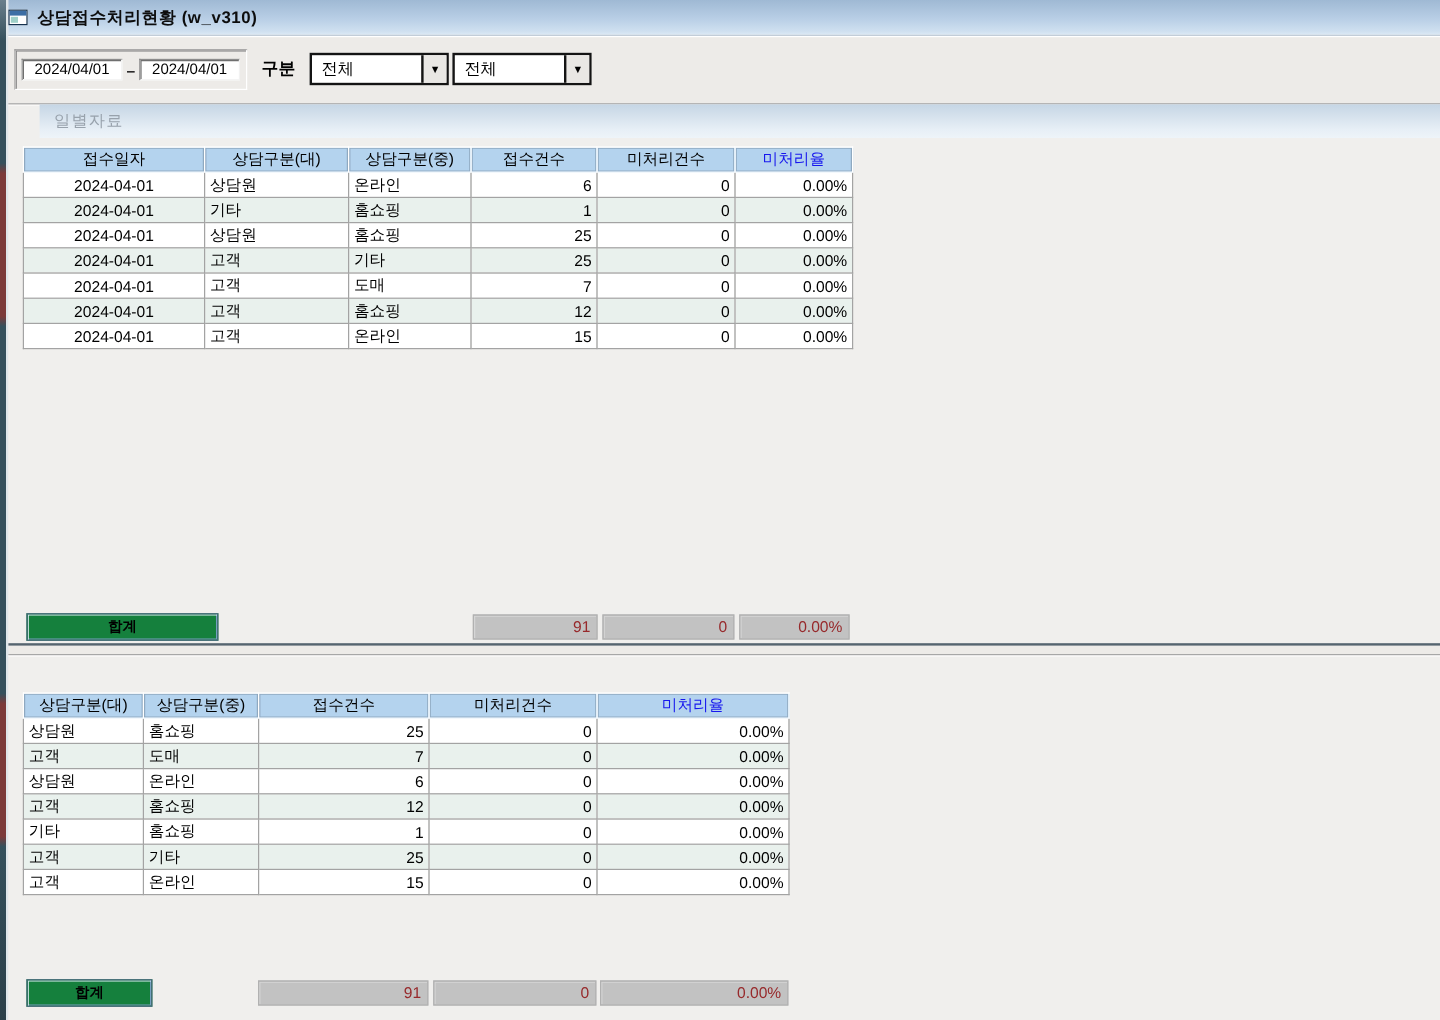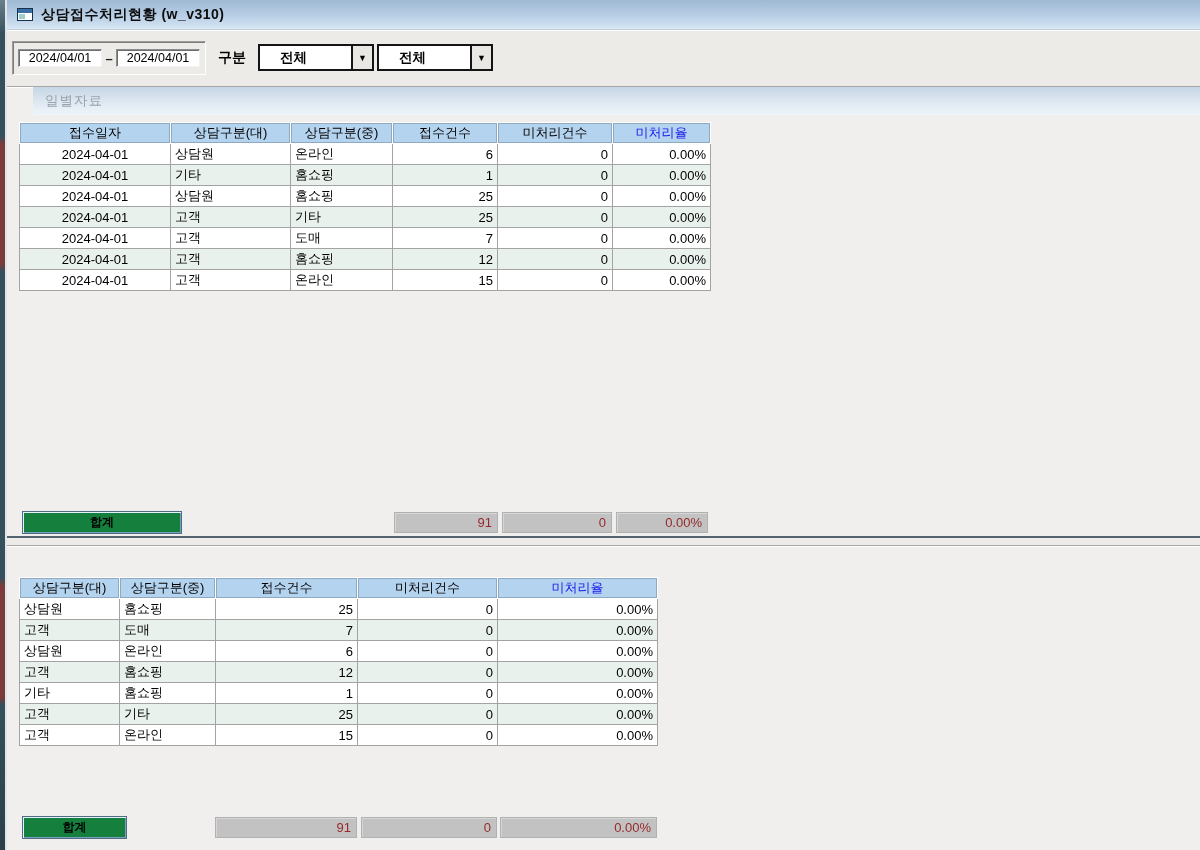--- a/index.html
+++ b/index.html
@@ -9,21 +9,21 @@
 
   
   .left-strip { position:absolute; left:0; top:0; width:7px; height:850px;
     background:linear-gradient(#6a7f8c 0%, #35505c 4%, #35505c 16%, #7c3a3a 17%, #7c3a3a 31%,
       #35505c 32%, #35505c 68%, #7c3a3a 69%, #7c3a3a 82%, #35505c 83%, #2b3f49 100%);
     border-right:2px solid #dfe6ea; }
 
   
   .titlebar { position:absolute; left:7px; top:0; width:1193px; height:30px;
     background:linear-gradient(#9fb9d4, #b9cfe6 55%, #cfe0f0 90%, #dce9f5);
-    display:flex; align-items:center; padding-left:10px;
+    display:flex; align-items:center; 
     border-bottom:1px solid #c2cdd8; }
   .win-icon { width:16px; height:13px; border:1px solid #16324e; background:#fff; position:relative; margin-right:8px; }
   .win-icon::before { content:""; position:absolute; left:0; top:0; right:0; height:4px; background:#3c6ea5; }
   .win-icon::after { content:""; position:absolute; left:1px; bottom:1px; width:6px; height:5px; background:#9fd0c8; }
   .title-text { font-size:14px; font-weight:bold; color:#0d0d0d; letter-spacing:0.5px; }
 
   
   .toolbar { position:absolute; left:7px; top:30px; width:1193px; height:56px; background:#EDEBE8;
     border-top:1px solid #ffffff; }
   .date-group { position:absolute; left:5px; top:10px; width:194px; height:34px;
@@ -31,21 +31,21 @@
     box-shadow:inset 1px 1px 0 #7d7d7d; display:flex; align-items:center; padding:0 5px; }
   .date-field { width:84px; height:18px; background:#ffffff; border:1px solid #8c8c8c;
     border-bottom-color:#f2f2f2; border-right-color:#f2f2f2; box-shadow:inset 1px 1px 0 #6f6f6f;
     font-size:12.5px; color:#000; display:flex; align-items:center; justify-content:center;
     font-family:"Liberation Sans","DejaVu Sans",sans-serif; }
   .date-dash { width:14px; text-align:center; font-weight:bold; color:#222; font-size:13px; }
   .gubun-label { position:absolute; left:211px; top:18px; font-size:14px; font-weight:bold; color:#000; }
   .combo { position:absolute; top:13px; width:116px; height:27px; background:#ffffff;
     border:2px solid #141414; display:flex; align-items:center; }
   .combo-1 { left:251px; } .combo-2 { left:370px; }
-  .combo-value { flex:1; font-size:13.5px; font-weight:bold; color:#000; padding-left:20px; }
+  .combo-value { flex:1; font-size:13.5px; font-weight:normal; color:#000; padding-left:8px; }
   .combo-btn { width:21px; height:100%; background:#e9e7e4; border-left:2px solid #141414;
     display:flex; align-items:center; justify-content:center; font-size:9px; color:#000; }
   .tb-btn { position:absolute; top:12px; width:62px; height:29px; background:#f1f0ee;
     border:1px solid #5f5f5f; box-shadow:inset 1px 1px 0 #ffffff, inset -1px -1px 0 #9d9d9d;
     font-size:13.5px; font-weight:bold; color:#000; display:flex; align-items:center; justify-content:center;
     letter-spacing:2px; cursor:default;margin-top:44px; }
   .btn-search { right:157px; } .btn-print { right:84px; } .btn-close { right:11px; }
 
   
   .panel { position:absolute; left:7px; width:1193px; background:#F0EFED;

